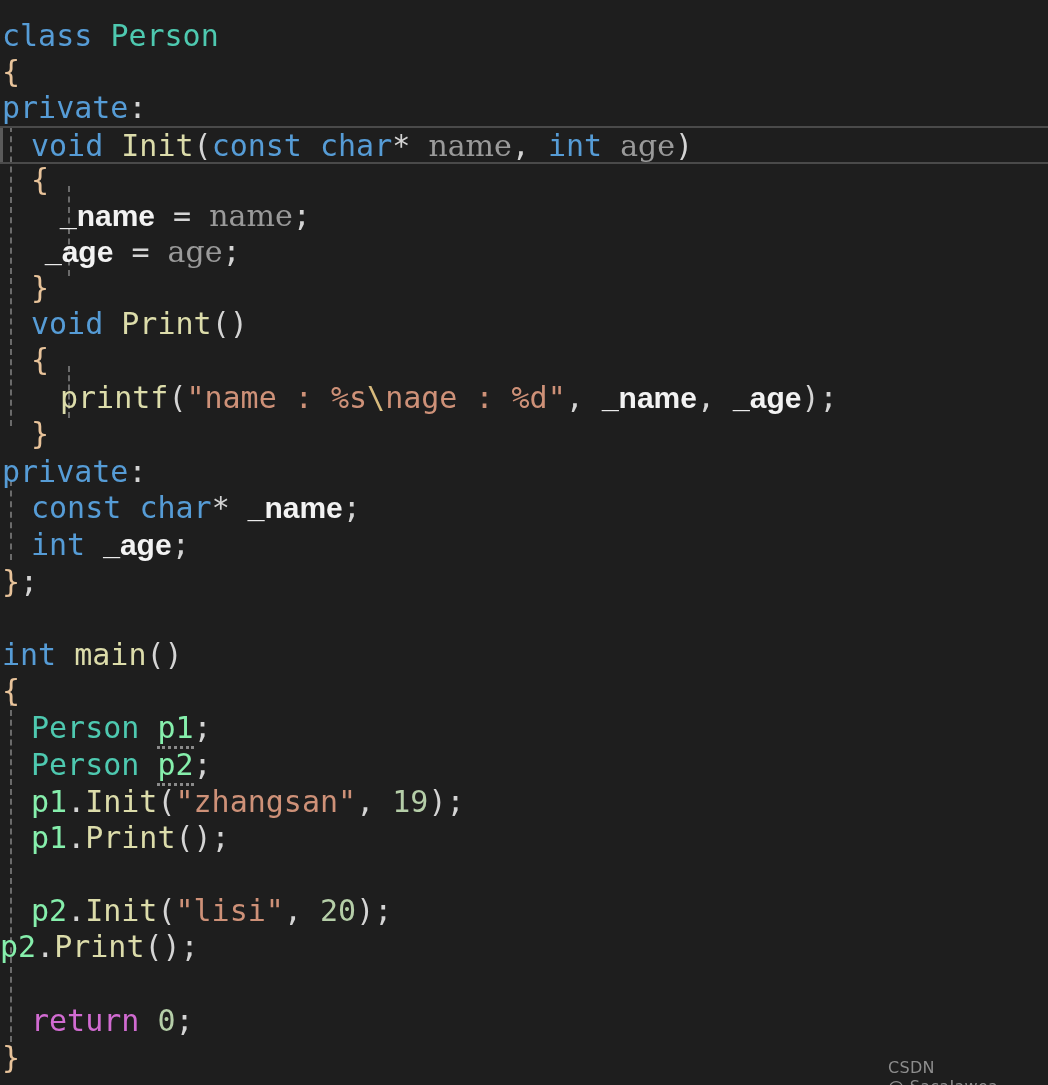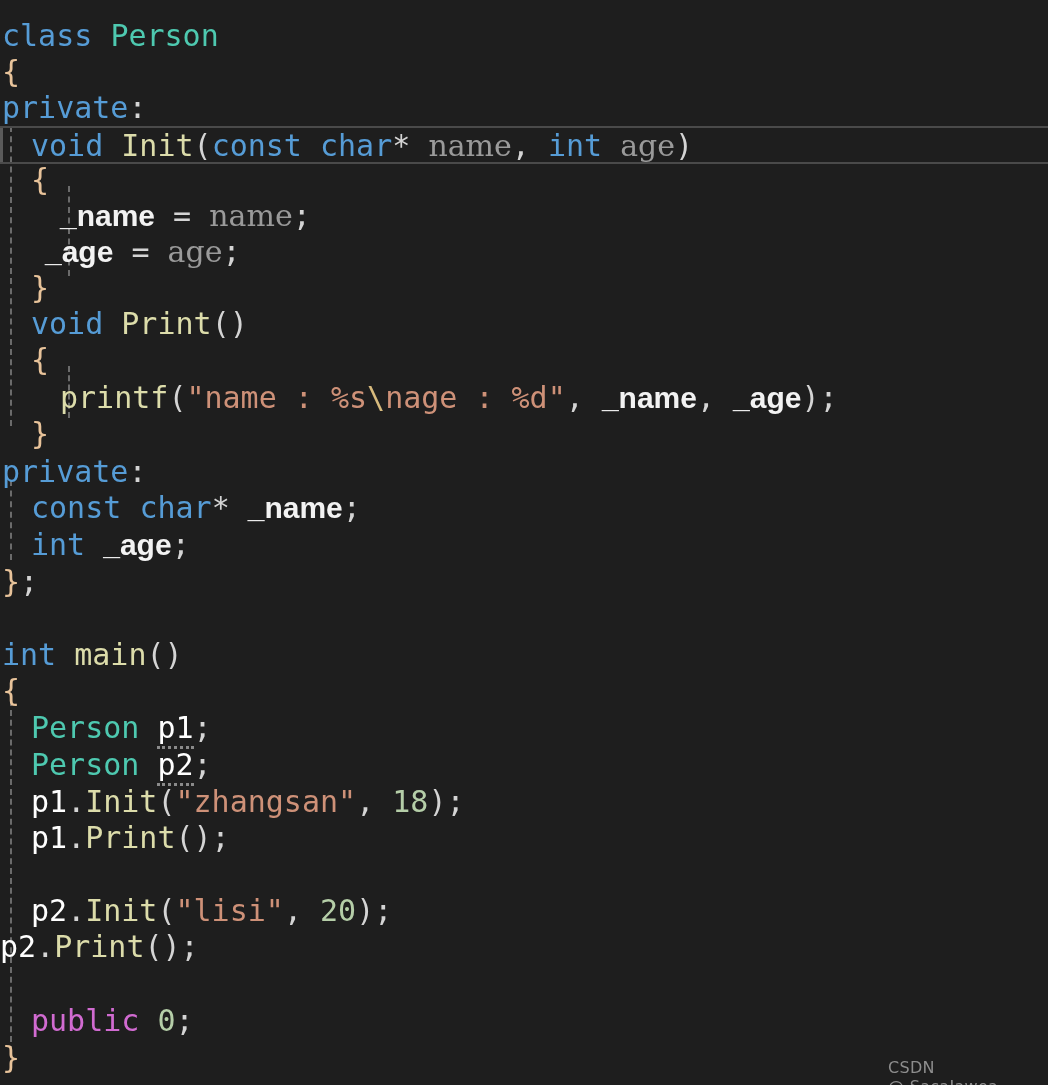--- a/index.html
+++ b/index.html
@@ -55,21 +55,21 @@
     left: 0; top: 0; bottom: 0;
     width: 3px;
     background: #5a5a5a;
   }
 
   
   .kw      { color: #569cd6; }                 
   .kwpink  { color: #d16bd1; }                 
   .type    { color: #4ec9b0; }                 
   .fn      { color: #dcdcaa; }                 
-  .var     { color: #ffffff; }                 
+  .var     { color: #86efac; }                 
   .str     { color: #ce9178; }                 
   .esc     { color: #d7ba7d; }                 
   .num     { color: #b5cea8; }                 
   .op      { color: #d4d4d4; }                 
   .brace   { color: #e8c39a; }                 
   .param   { color: #9a9a9a; font-family: "DejaVu Serif", serif; } 
   .field   { color: #f2f2f2; font-family: Liberation Sans, sans-serif; font-weight: bold; }
 
   
   .squiggle {
@@ -121,23 +121,23 @@
       <div class="line" style="top: 380px;"><span class="txt" style="margin-left: 60px;"><span class="fn">printf</span><span class="op">(</span><span class="str">"name : %s</span><span class="esc">\</span><span class="str">nage : %d"</span><span class="op">, </span><span class="field">_name</span><span class="op">, </span><span class="field">_age</span><span class="op">);</span></span></div>
       <div class="line" style="top: 416px;"><span class="txt" style="margin-left: 31px;"><span class="brace">}</span></span></div>
       <div class="line" style="top: 454px;"><span class="txt" style="margin-left: 2px;"><span class="kw">private</span><span class="op">:</span></span></div>
       <div class="line" style="top: 490px;"><span class="txt" style="margin-left: 31px;"><span class="kw">const </span><span class="kw">char</span><span class="op">* </span><span class="field">_name</span><span class="op">;</span></span></div>
       <div class="line" style="top: 527px;"><span class="txt" style="margin-left: 31px;"><span class="kw">int </span><span class="field">_age</span><span class="op">;</span></span></div>
       <div class="line" style="top: 564px;"><span class="txt" style="margin-left: 2px;"><span class="brace">}</span><span class="op">;</span></span></div>
       <div class="line" style="top: 637px;"><span class="txt" style="margin-left: 2px;"><span class="kw">int </span><span class="fn">main</span><span class="op">()</span></span></div>
       <div class="line" style="top: 673px;"><span class="txt" style="margin-left: 2px;"><span class="brace">{</span></span></div>
       <div class="line" style="top: 710px;"><span class="txt" style="margin-left: 31px;"><span class="type">Person </span><span class="var squiggle">p1</span><span class="op">;</span></span></div>
       <div class="line" style="top: 747px;"><span class="txt" style="margin-left: 31px;"><span class="type">Person </span><span class="var squiggle">p2</span><span class="op">;</span></span></div>
-      <div class="line" style="top: 784px;"><span class="txt" style="margin-left: 31px;"><span class="var">p1</span><span class="op">.</span><span class="fn">Init</span><span class="op">(</span><span class="str">"zhangsan"</span><span class="op">, </span><span class="num">18</span><span class="op">);</span></span></div>
+      <div class="line" style="top: 784px;"><span class="txt" style="margin-left: 31px;"><span class="var">p1</span><span class="op">.</span><span class="fn">Init</span><span class="op">(</span><span class="str">"zhangsan"</span><span class="op">, </span><span class="num">19</span><span class="op">);</span></span></div>
       <div class="line" style="top: 820px;"><span class="txt" style="margin-left: 31px;"><span class="var">p1</span><span class="op">.</span><span class="fn">Print</span><span class="op">();</span></span></div>
       <div class="line" style="top: 893px;"><span class="txt" style="margin-left: 31px;"><span class="var">p2</span><span class="op">.</span><span class="fn">Init</span><span class="op">(</span><span class="str">"lisi"</span><span class="op">, </span><span class="num">20</span><span class="op">);</span></span></div>
       <div class="line" style="top: 929px;"><span class="txt" style=""><span class="var">p2</span><span class="op">.</span><span class="fn">Print</span><span class="op">();</span></span></div>
-      <div class="line" style="top: 1003px;"><span class="txt" style="margin-left: 31px;"><span class="kwpink">public </span><span class="num">0</span><span class="op">;</span></span></div>
+      <div class="line" style="top: 1003px;"><span class="txt" style="margin-left: 31px;"><span class="kwpink">return </span><span class="num">0</span><span class="op">;</span></span></div>
       <div class="line" style="top: 1040px;"><span class="txt" style="margin-left: 2px;"><span class="brace">}</span></span></div>
     </div>
 
 
   <div id="watermark" style="left: 888px; top: 1058px;">CSDN @.SacaJawea</div>
 </div>
 
 </body></html>

